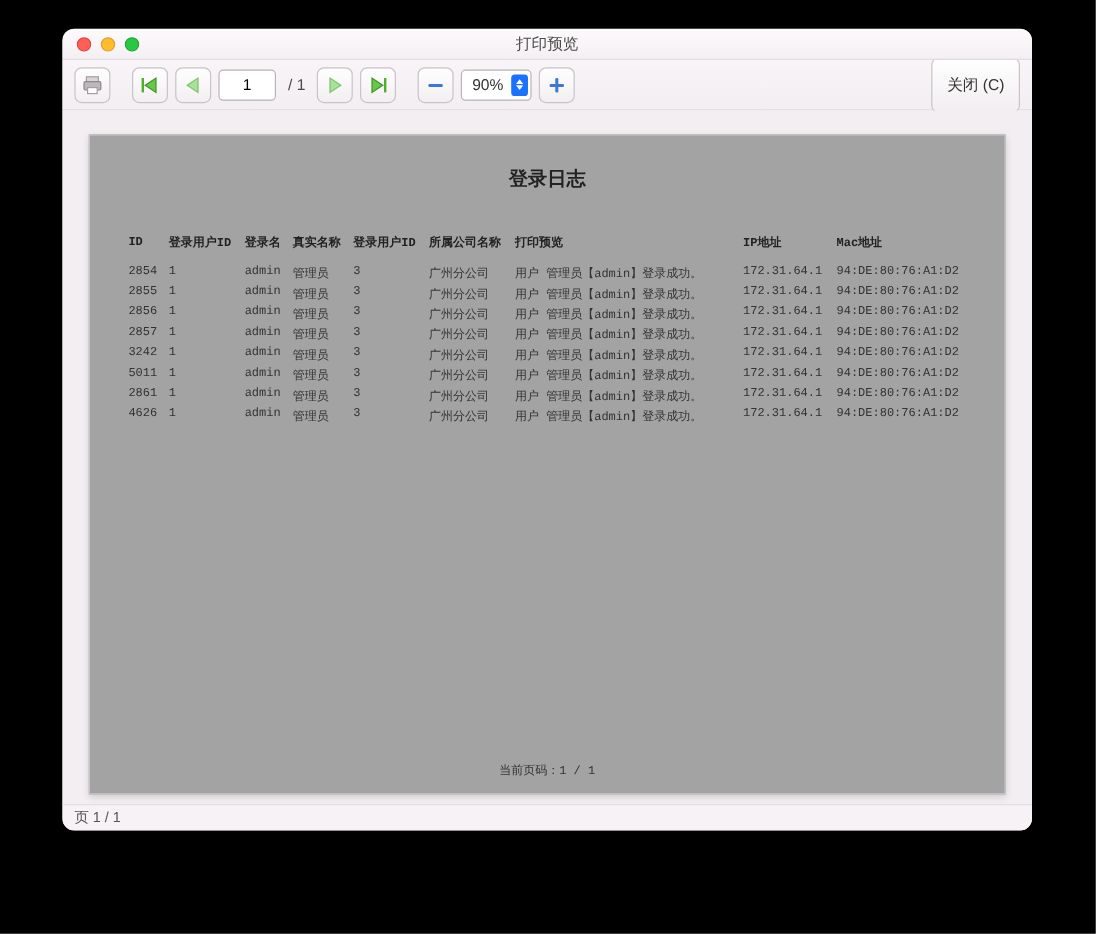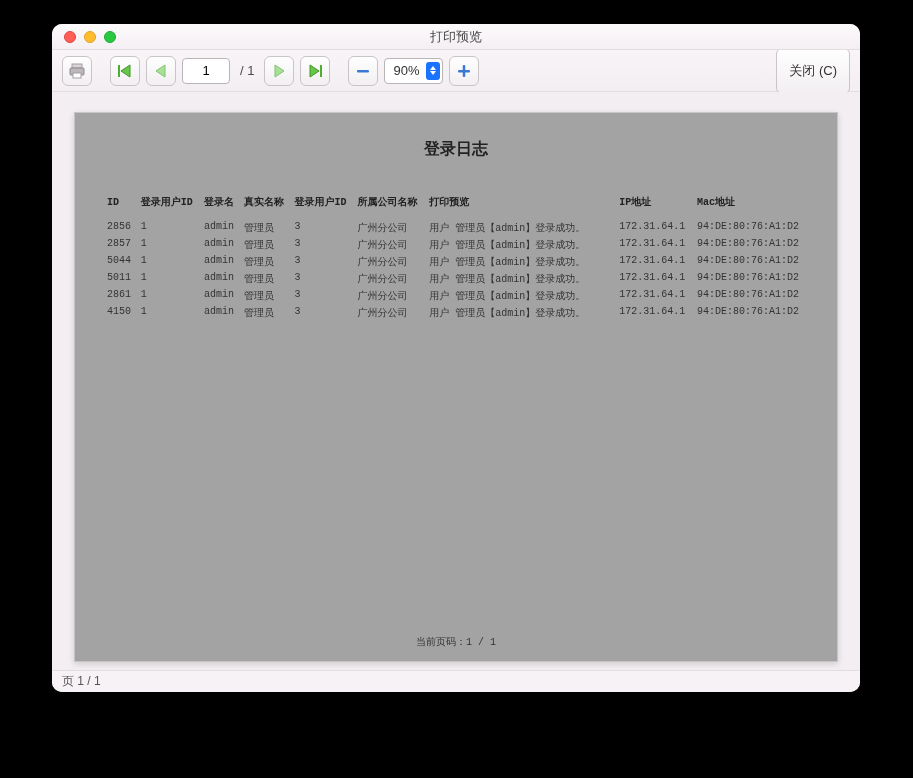--- a/index.html
+++ b/index.html
@@ -243,20 +243,42 @@
             <th>真实名称</th>
             <th>登录用户ID</th>
             <th>所属公司名称</th>
             <th style="width:190px">打印预览</th>
             <th>IP地址</th>
             <th>Mac地址</th>
           </tr>
         </thead>
         <tbody id="report-body">
             <tr>
+              <td>2854</td>
+              <td>1</td>
+              <td>admin</td>
+              <td>管理员</td>
+              <td>3</td>
+              <td>广州分公司</td>
+              <td>用户 管理员【admin】登录成功。</td>
+              <td>172.31.64.1</td>
+              <td>94:DE:80:76:A1:D2</td>
+            </tr>
+            <tr>
+              <td>2855</td>
+              <td>1</td>
+              <td>admin</td>
+              <td>管理员</td>
+              <td>3</td>
+              <td>广州分公司</td>
+              <td>用户 管理员【admin】登录成功。</td>
+              <td>172.31.64.1</td>
+              <td>94:DE:80:76:A1:D2</td>
+            </tr>
+            <tr>
               <td>2856</td>
               <td>1</td>
               <td>admin</td>
               <td>管理员</td>
               <td>3</td>
               <td>广州分公司</td>
               <td>用户 管理员【admin】登录成功。</td>
               <td>172.31.64.1</td>
               <td>94:DE:80:76:A1:D2</td>
             </tr>
@@ -265,21 +287,21 @@
               <td>1</td>
               <td>admin</td>
               <td>管理员</td>
               <td>3</td>
               <td>广州分公司</td>
               <td>用户 管理员【admin】登录成功。</td>
               <td>172.31.64.1</td>
               <td>94:DE:80:76:A1:D2</td>
             </tr>
             <tr>
-              <td>5044</td>
+              <td>3242</td>
               <td>1</td>
               <td>admin</td>
               <td>管理员</td>
               <td>3</td>
               <td>广州分公司</td>
               <td>用户 管理员【admin】登录成功。</td>
               <td>172.31.64.1</td>
               <td>94:DE:80:76:A1:D2</td>
             </tr>
             <tr>
@@ -298,21 +320,21 @@
               <td>1</td>
               <td>admin</td>
               <td>管理员</td>
               <td>3</td>
               <td>广州分公司</td>
               <td>用户 管理员【admin】登录成功。</td>
               <td>172.31.64.1</td>
               <td>94:DE:80:76:A1:D2</td>
             </tr>
             <tr>
-              <td>4150</td>
+              <td>4626</td>
               <td>1</td>
               <td>admin</td>
               <td>管理员</td>
               <td>3</td>
               <td>广州分公司</td>
               <td>用户 管理员【admin】登录成功。</td>
               <td>172.31.64.1</td>
               <td>94:DE:80:76:A1:D2</td>
             </tr>
           </tbody>

